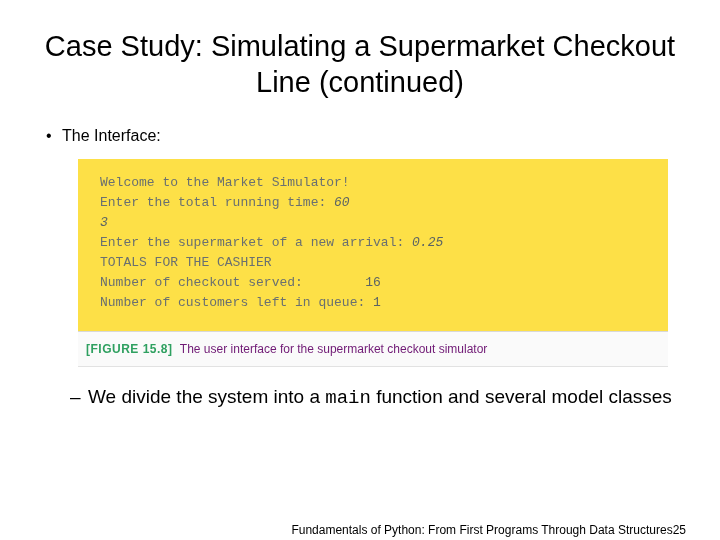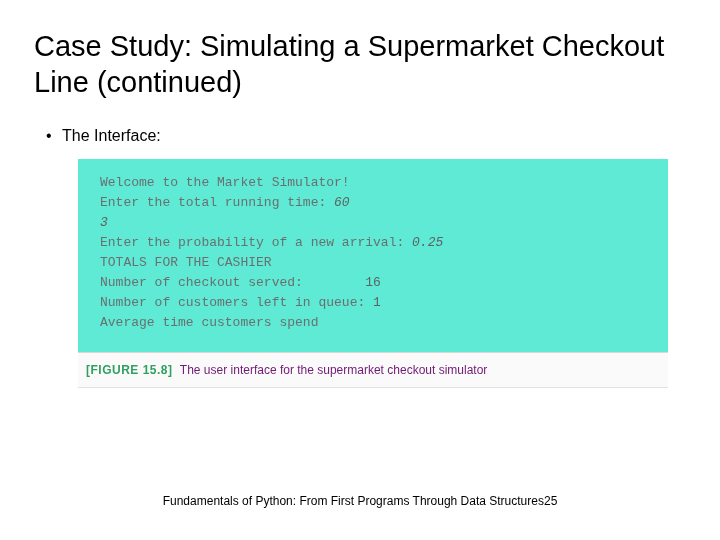--- a/index.html
+++ b/index.html
@@ -11,20 +11,21 @@
     color: #000;
     position: relative;
     overflow: hidden;
   }
   .slide {
     padding: 28px 34px 0 34px;
   }
   .title {
     font-size: 29px;
     font-weight: 400;
+    text-align: center;
     line-height: 1.25;
     margin-bottom: 26px;
   }
   .bullet-1 {
     font-size: 16px;
     margin-left: 12px;
     margin-bottom: 14px;
   }
   .bullet-1::before {
     content: "• ";
@@ -44,21 +45,21 @@
   .bullet-2 { position: relative; padding-left: 0; }
   .code-inline {
     font-family: "Courier New", Courier, monospace;
     font-size: 19px;
   }
   .figure-box {
     margin: 0 0 18px 44px;
     width: 590px;
   }
   .terminal {
-    background: #5eead4;
+    background: #fde047;
     border-bottom: 1px solid #d8d8d8;
     padding: 14px 22px 18px 22px;
     font-family: "Courier New", Courier, monospace;
     font-size: 13px;
     color: #6a7070;
     line-height: 1.55;
   }
   .term-row {
     display: flex;
     justify-content: flex-start;
@@ -84,25 +85,25 @@
     font-weight: 600;
     letter-spacing: 0.5px;
     text-align: center;
   }
   .fig-cap {
     color: #701a75;
     margin-left: 4px;
   }
   .footer {
     position: absolute;
-    bottom: 32px;
+    bottom: 3px;
     left: 34px;
     right: 34px;
     display: flex;
-    justify-content: center;
+    justify-content: flex-end;
     font-size: 12px;
     color: #000;
   }
 </style>
 </head>
 <body>
 
 <div class="slide">
 
   <h1 class="title">Case Study: Simulating a Supermarket Checkout Line (continued)</h1>
@@ -115,43 +116,43 @@
           <span class="term-label">Welcome to the Market Simulator!</span>
         </div>
       <div class="term-row">
         <span class="term-label">Enter the total running time: </span>
         <span class="term-val">60</span>
       </div>
       <div class="term-row">
         <span class="term-val">3</span>
       </div>
       <div class="term-row">
-        <span class="term-label">Enter the probability of a new arrival: </span>
+        <span class="term-label">Enter the supermarket of a new arrival: </span>
         <span class="term-val">0.25</span>
       </div>
       <div class="term-row">
           <span class="term-label">TOTALS FOR THE CASHIER</span>
         </div>
       <div class="term-row">
         <span class="term-label">Number of checkout served:        </span>
         <span class="term-num">16</span>
       </div>
       <div class="term-row">
         <span class="term-label">Number of customers left in queue: </span>
         <span class="term-num">1</span>
       </div>
-      <div class="term-row">
-          <span class="term-label">Average time customers spend</span>
-        </div>
     </div>
     <div class="caption-row">
       <span class="fig-tag">[FIGURE 15.8]</span>
       <span class="fig-cap">The user interface for the supermarket checkout simulator</span>
     </div>
   </div>
 
+  <div class="bullet-2">
+    <span>We divide the system into a </span><span class="code-inline">main</span><span> function and several model classes</span>
+  </div>
 
 </div>
 
 <div class="footer">
   <span>Fundamentals of Python: From First Programs Through Data Structures</span>
   <span>25</span>
 </div>
 
 </body></html>

